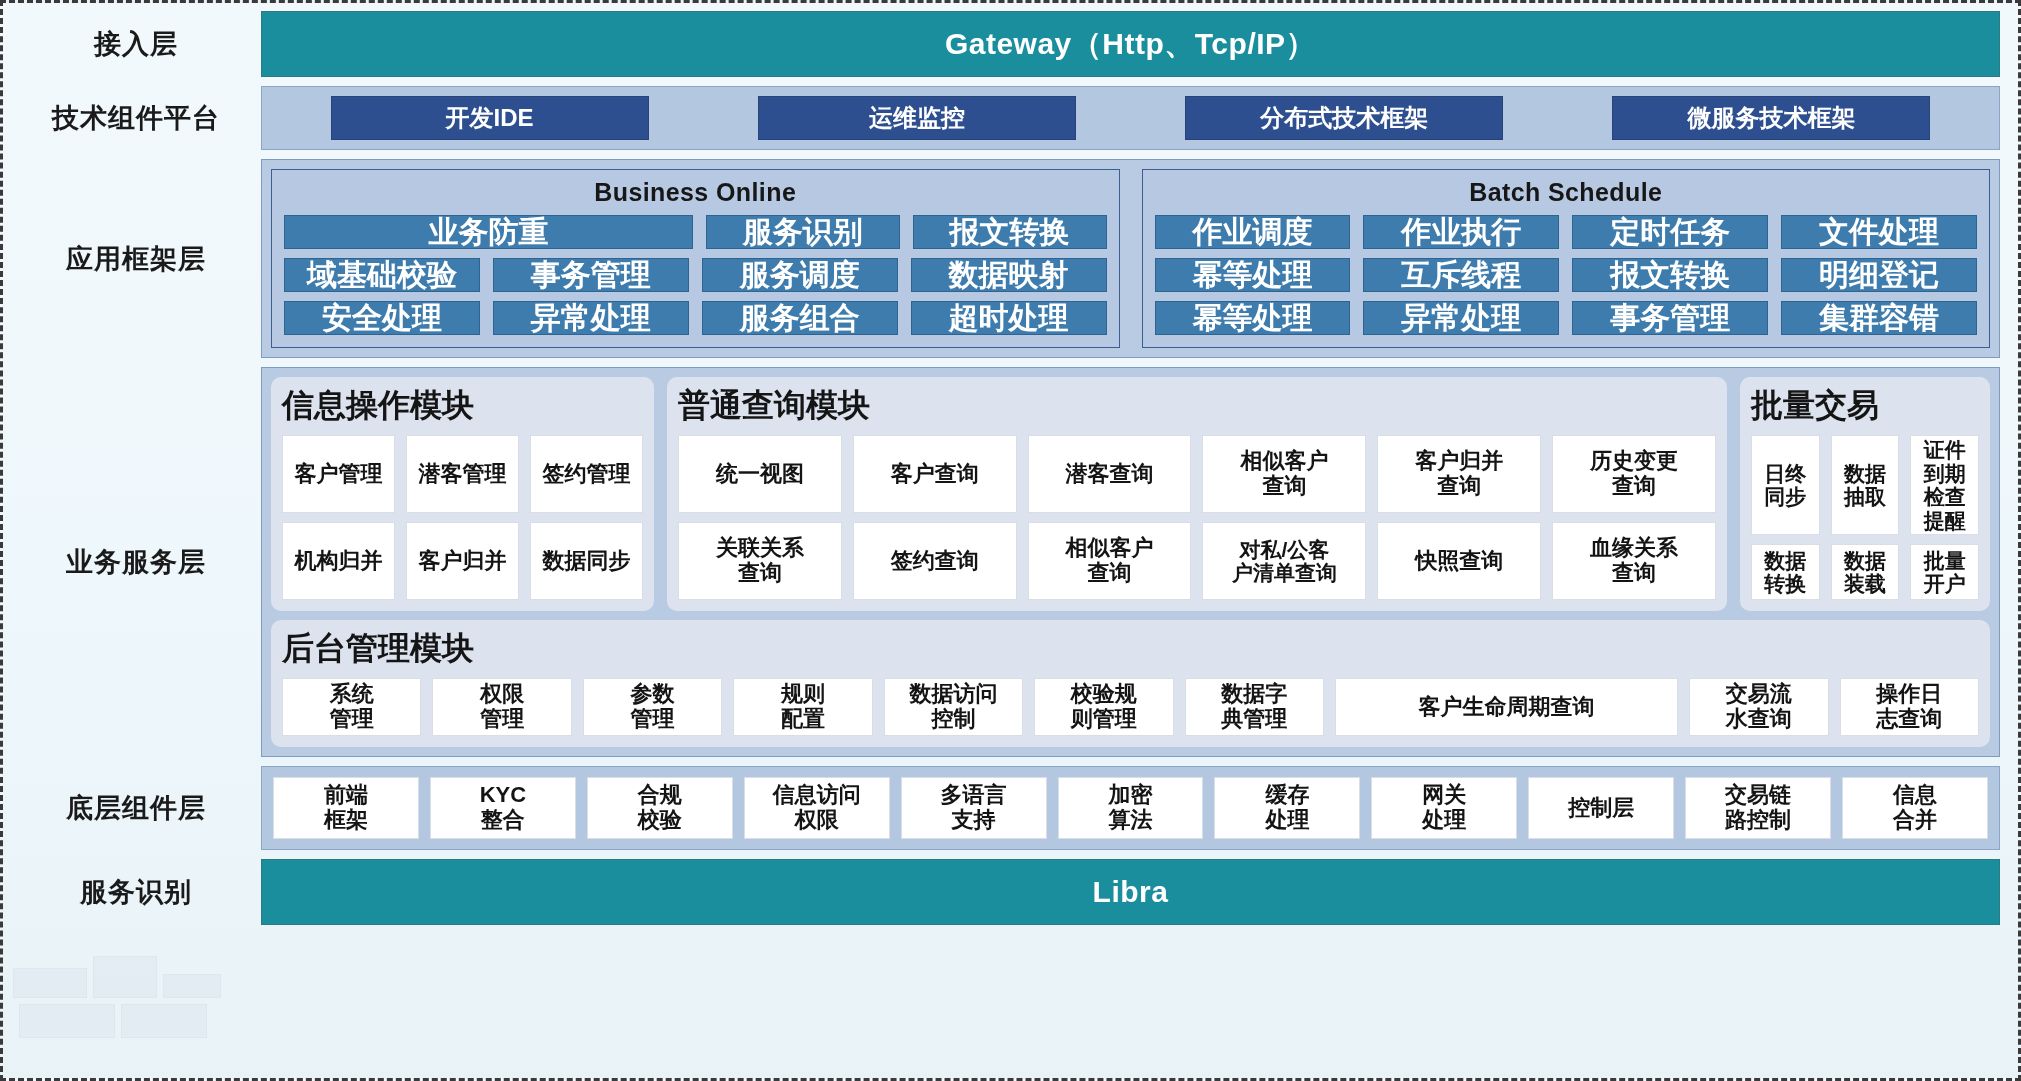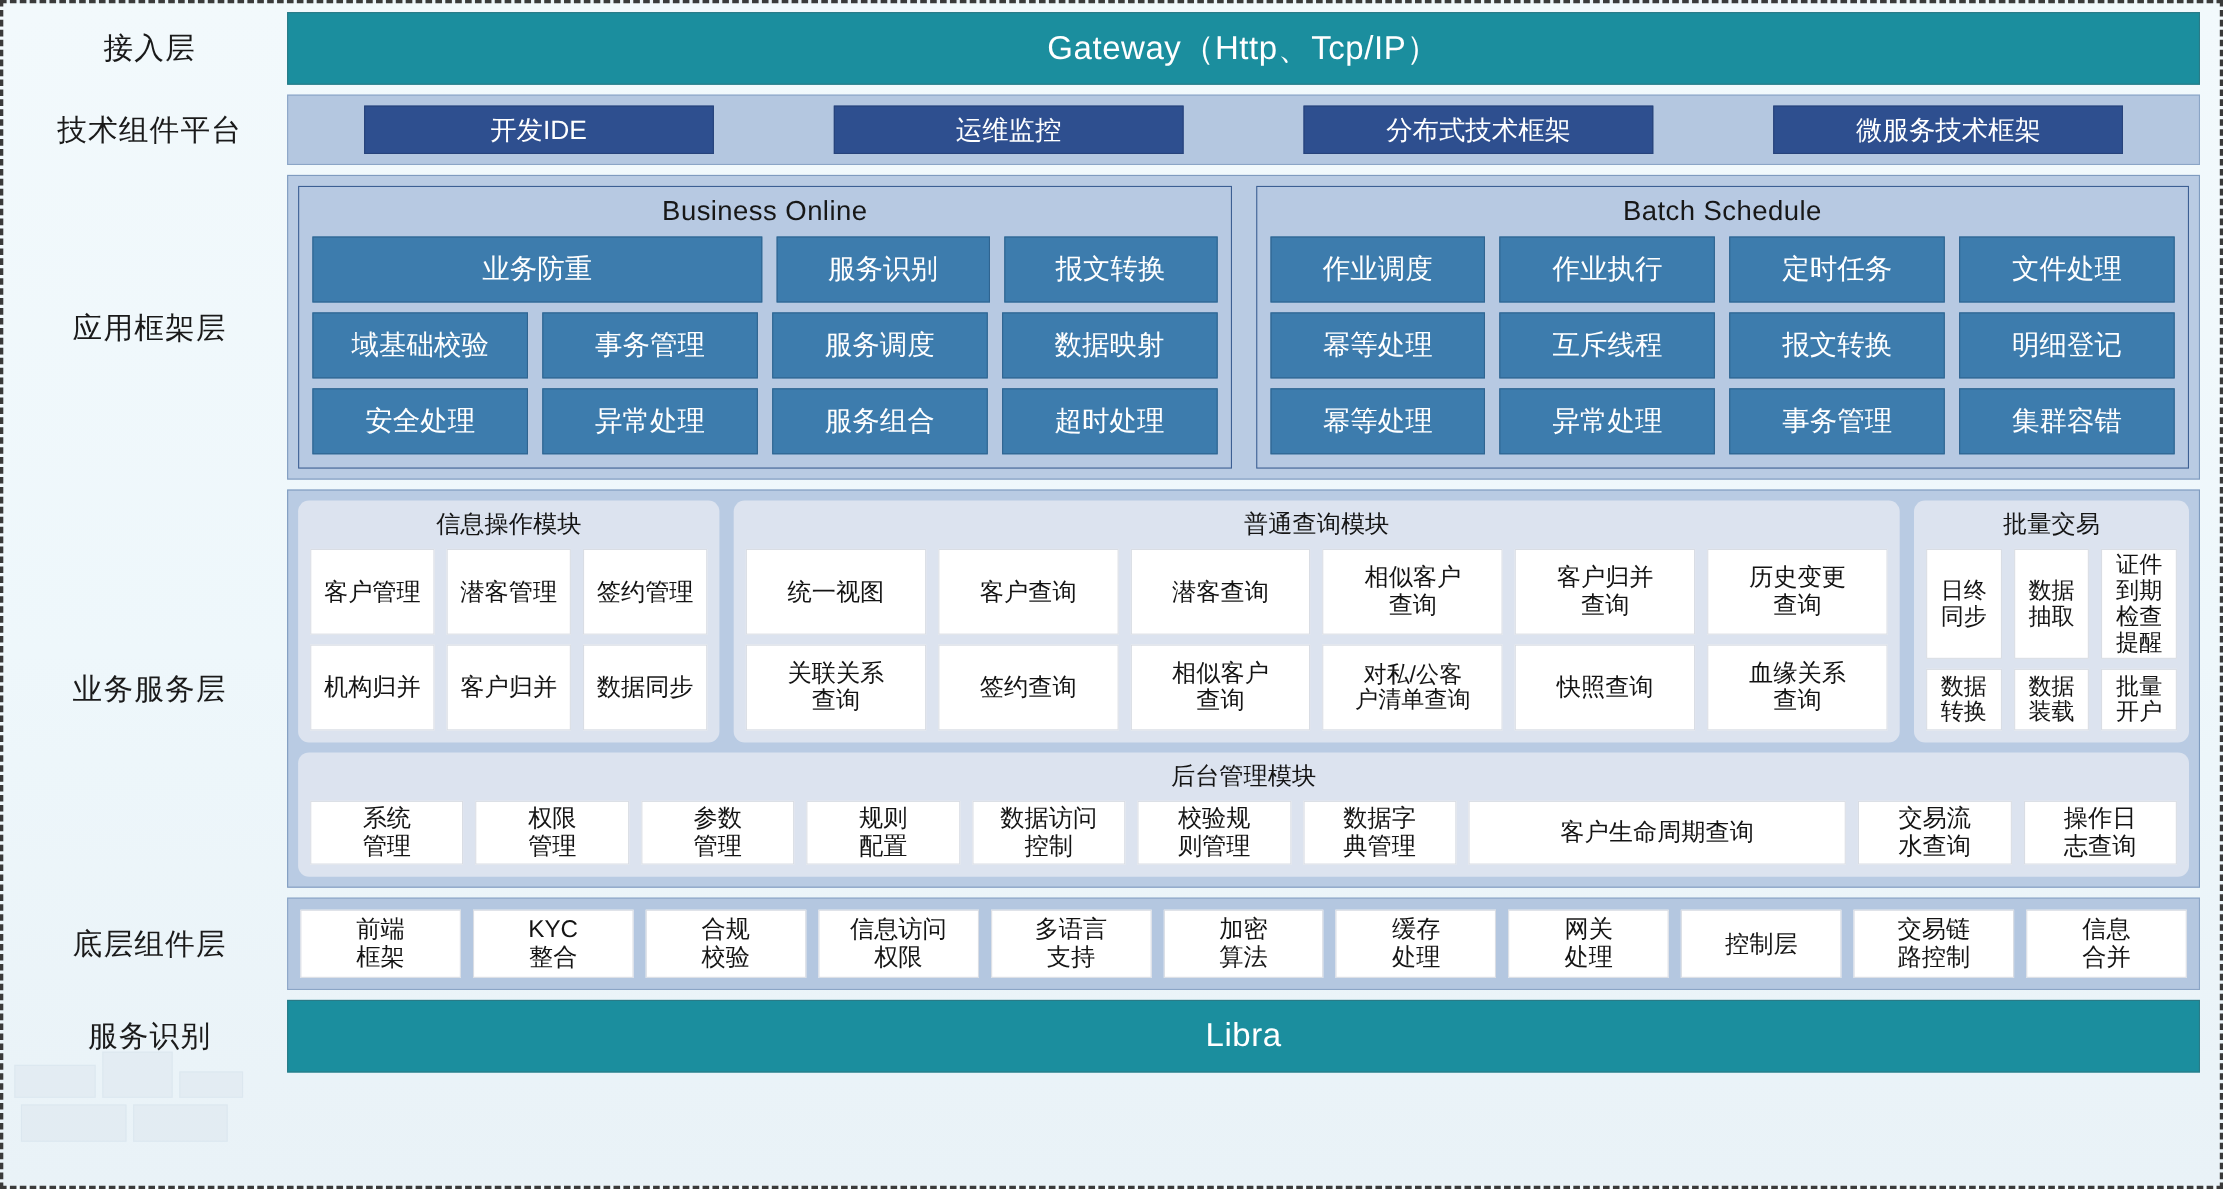--- a/index.html
+++ b/index.html
@@ -12,20 +12,21 @@
 
   #root {
     position: relative;
     width: 2021px; height: 1081px;
     background: linear-gradient(180deg, #f2f9fc 0%, #eef7fb 55%, #e9f2f7 100%);
     border: 3px dashed #3a3a3a;
     padding: 8px 18px 8px 8px;
     display: flex;
     flex-direction: column;
     gap: 9px;
+    font-weight: bold;
   }
 
   
   .layer-row { display: flex; align-items: stretch; width: 100%; }
   .layer-label {
     width: 250px;
     flex: 0 0 250px;
     display: flex; align-items: center; justify-content: center;
     font-size: 27px;
     color: #1a1a1a;
@@ -87,22 +88,22 @@
     color: #171717;
     margin-bottom: 8px;
     letter-spacing: .4px;
   }
   .chip-grid { display: flex; flex-direction: column; gap: 9px; }
   .chip-row { display: flex; gap: 13px; }
   .chip {
     background: #3d7cad;
     border: 1px solid #2f6490;
     color: #ffffff;
-    font-size: 25px;
-    height: 60px;
+    font-size: 30px;
+    height: 34px;
     display: flex; align-items: center; justify-content: center;
     flex: 1 1 0;
     min-width: 0;
     text-align: center;
     line-height: 1.05;
   }
   .chip.w2 { flex: 2.12 1 0; }
 
   
   .svc-outer {
@@ -115,22 +116,22 @@
   }
   .svc-top { display: flex; gap: 13px; align-items: stretch; }
   .svc-module {
     background: #dce3ef;
     border-radius: 10px;
     padding: 7px 11px 11px 11px;
     display: flex; flex-direction: column;
     min-width: 0;
   }
   .svc-title {
-    text-align: center;
-    font-size: 22px;
+    text-align: left;
+    font-size: 32px;
     color: #151515;
     margin-bottom: 7px;
   }
   .svc-grid { display: flex; flex-direction: column; gap: 9px; flex: 1 1 auto; }
   .svc-row { display: flex; gap: 11px; flex: 1 1 0; }
   .cell {
     background: #ffffff;
     border: 1px solid #d9dde4;
     color: #141414;
     font-size: 22px;

